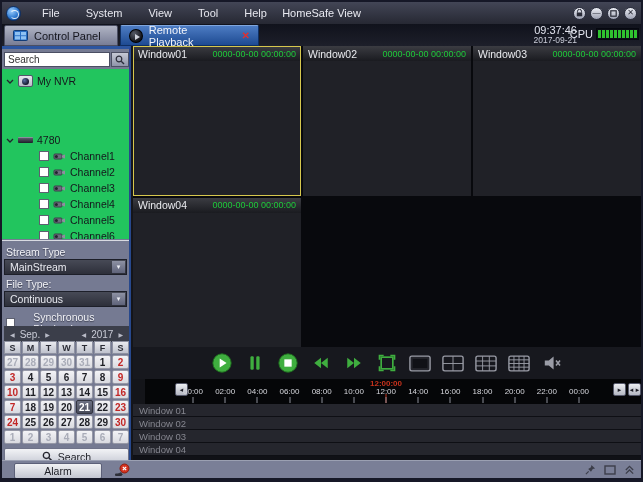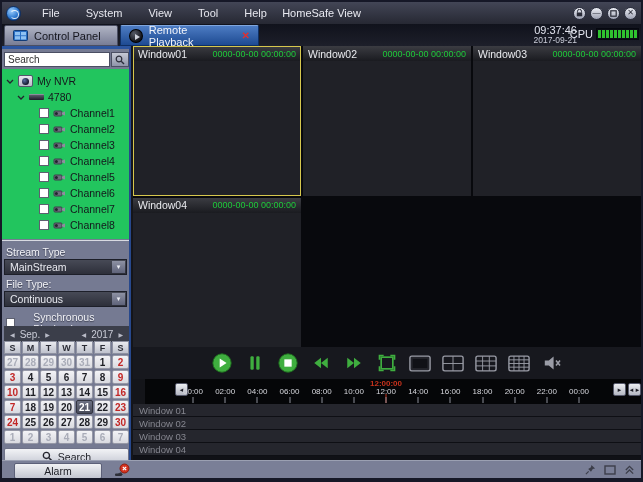--- a/index.html
+++ b/index.html
@@ -53,21 +53,21 @@
   .search-input { position:absolute; left:2px; top:3px; width:106px; height:15px;
     border:1px solid #4b4f63; background:#fff; font-size:10px; padding:0 3px;
     font-family:"Liberation Sans",sans-serif; color:#222; }
   .search-input::placeholder { color:#333; opacity:1; }
   .search-btn { position:absolute; left:109px; top:3px; width:18px; height:15px;
     background:linear-gradient(#c6c9d5,#8f94a9); border:1px solid #4b4f63;
     display:flex; align-items:center; justify-content:center; }
   .tree { position:absolute; left:0; top:20px; width:127px; height:170px; background:#22c55e; overflow:hidden; }
   .tree-row { display:flex; align-items:center; gap:4px; height:16px; font-size:10.5px; color:#15161c; }
   .root-row { padding-left:4px; }
-  .dev-row { padding-left:15px; }
+  .dev-row { padding-left:4px;margin-top:43px; }
   .ch-row { padding-left:37px; }
   .caret { width:8px; display:flex; }
   .cbox { width:10px; height:10px; background:#fff; border:1px solid #5d6070; display:inline-block; }
   .nvr-icon { width:15px; height:12px; background:linear-gradient(#e8e9ee,#b9bcc8); border:1px solid #53566a;
     border-radius:2px; position:relative; }
   .nvr-icon:after { content:""; position:absolute; left:2.5px; top:1.5px; width:7px; height:7px;
     border-radius:50%; background:radial-gradient(circle at 35% 35%, #5a6ea0, #14172c 70%); }
   .dvr-icon { width:15px; height:6px; background:linear-gradient(#5a5d6b,#1c1e28); border-radius:1px;
     border-top:1px solid #8b8e9c; }
   .cam-icon svg { display:block; }

